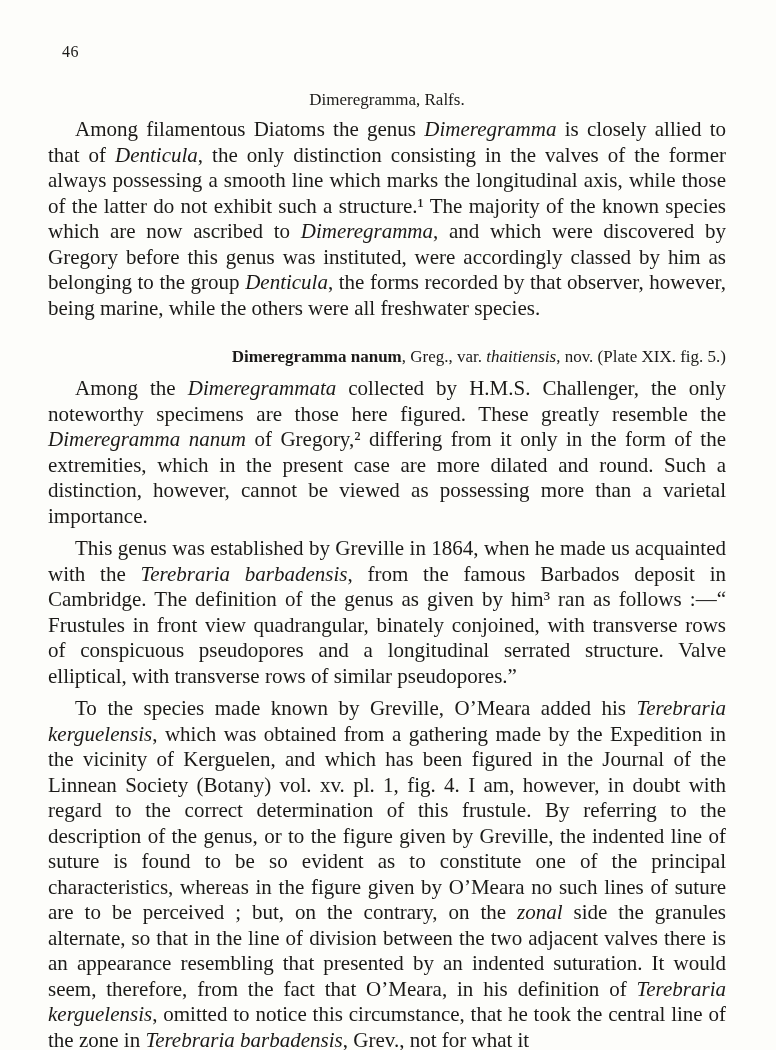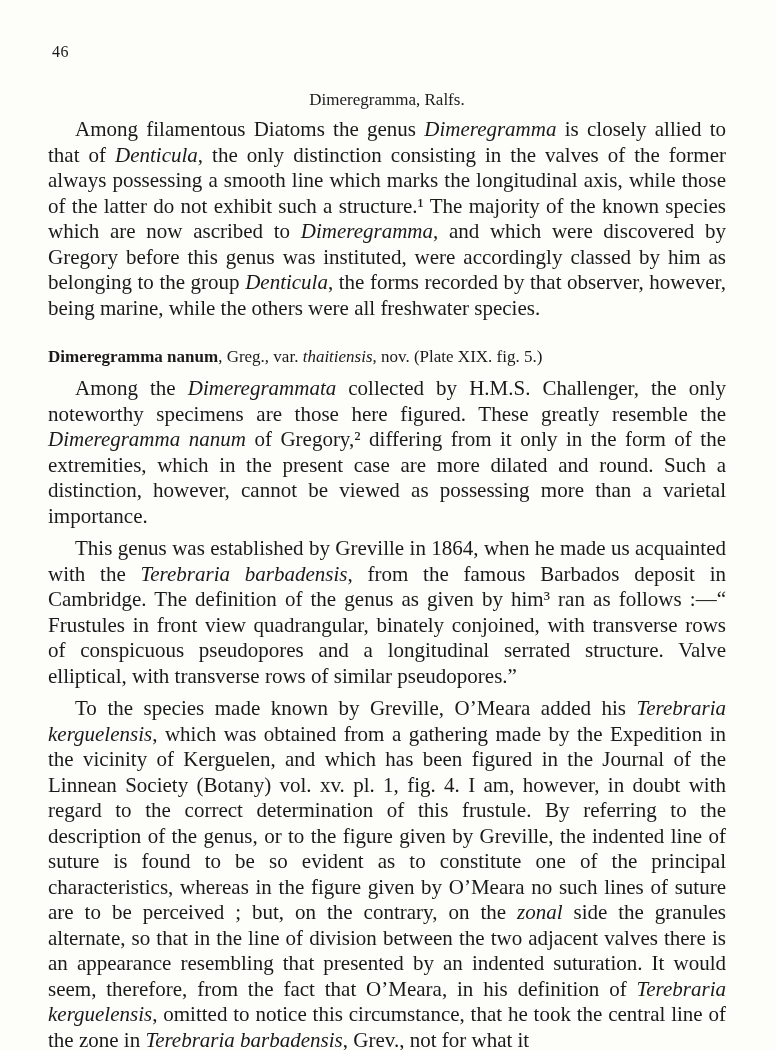--- a/index.html
+++ b/index.html
@@ -18,21 +18,21 @@
     overflow: hidden;
     position: relative;
   }
   .page-header {
     position: relative;
     height: 22px;
     margin-bottom: 2px;
   }
   .page-number {
     position: absolute;
-    left: 4px;
+    left: 14px;
     top: 1px;
     font-size: 16px;
     letter-spacing: 0.5px;
   }
   .running-title {
     text-align: center;
     font-size: 14.5px;
     letter-spacing: 1.4px;
     font-weight: bold;
   }
@@ -49,21 +49,21 @@
     text-align: justify;
     text-indent: 27px;
     margin: 7px 0 0 0;
   }
   .species-heading {
     font-size: 17px;
     line-height: 24px;
     margin-top: 24px;
     margin-bottom: 0;
     text-indent: 0;
-    text-align: left;
+    text-align: right;
   }
   .species-heading b { font-weight: bold; }
   i { font-style: italic; }
   .footnotes {
     margin-top: 15px;
     margin-left: 122px;
     font-size: 13.5px;
     line-height: 18px;
   }
   .footnote { text-align: center; }

